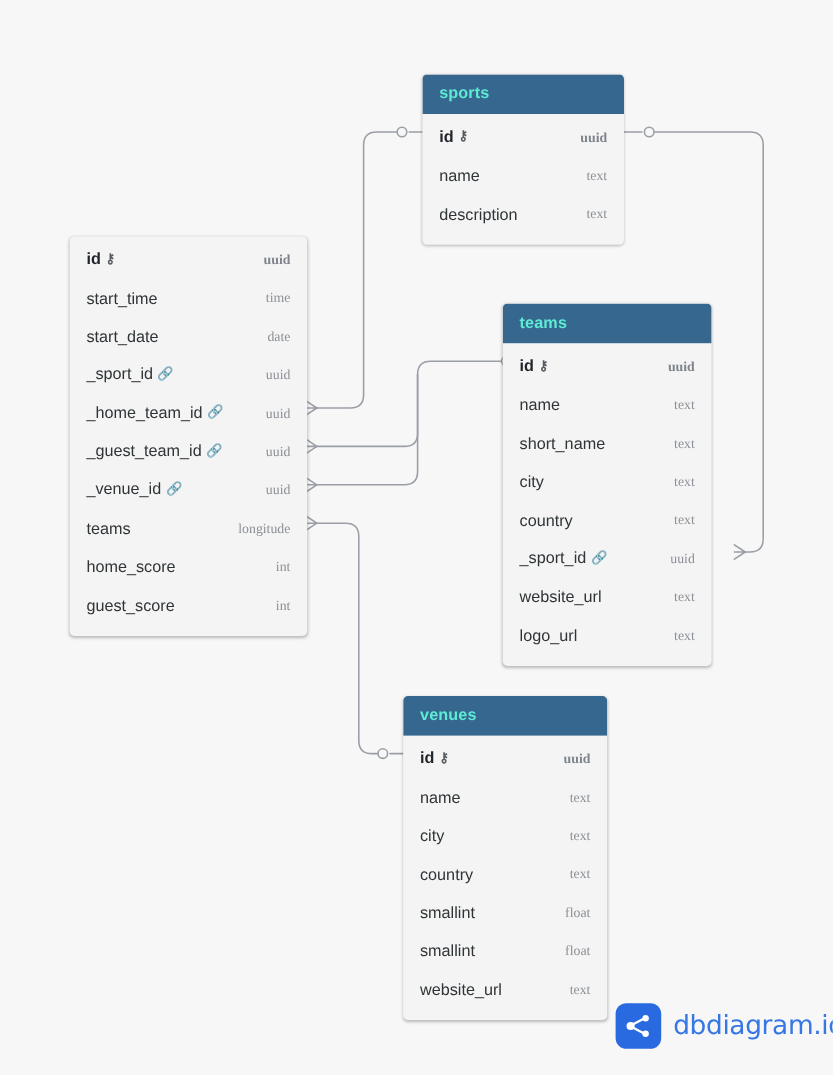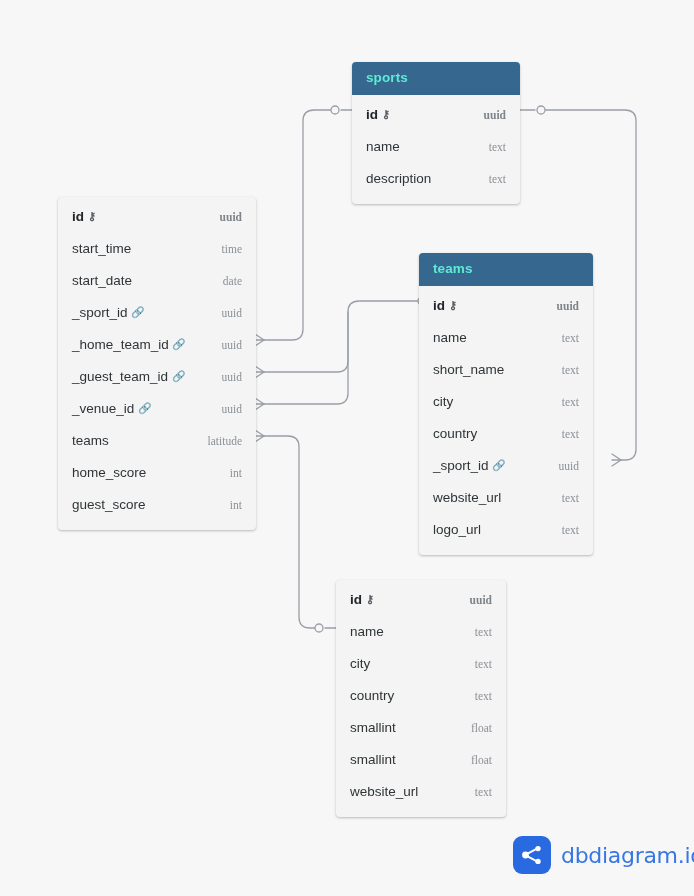--- a/index.html
+++ b/index.html
@@ -193,21 +193,21 @@
           <div class="field-row">
             <div class="field-name"><span>_guest_team_id</span><span class="field-icon">🔗</span></div>
             <div class="field-type">uuid</div>
           </div>
           <div class="field-row">
             <div class="field-name"><span>_venue_id</span><span class="field-icon">🔗</span></div>
             <div class="field-type">uuid</div>
           </div>
           <div class="field-row">
             <div class="field-name"><span>teams</span></div>
-            <div class="field-type">latitude</div>
+            <div class="field-type">longitude</div>
           </div>
           <div class="field-row">
             <div class="field-name"><span>home_score</span></div>
             <div class="field-type">int</div>
           </div>
           <div class="field-row">
             <div class="field-name"><span>guest_score</span></div>
             <div class="field-type">int</div>
           </div>
         </div>
@@ -260,20 +260,21 @@
             <div class="field-name"><span>website_url</span></div>
             <div class="field-type">text</div>
           </div>
           <div class="field-row">
             <div class="field-name"><span>logo_url</span></div>
             <div class="field-type">text</div>
           </div>
         </div>
       </div>
       <div class="table-card" style="left: 336px; top: 580px; width: 170px; background: rgb(244, 244, 244);">
+        <div class="table-header" style="background: rgb(53, 103, 143);">venues</div>
         <div class="table-body">
           <div class="field-row">
             <div class="field-name pk"><span>id</span><span class="field-icon">⚷</span></div>
             <div class="field-type pk">uuid</div>
           </div>
           <div class="field-row">
             <div class="field-name"><span>name</span></div>
             <div class="field-type">text</div>
           </div>
           <div class="field-row">

